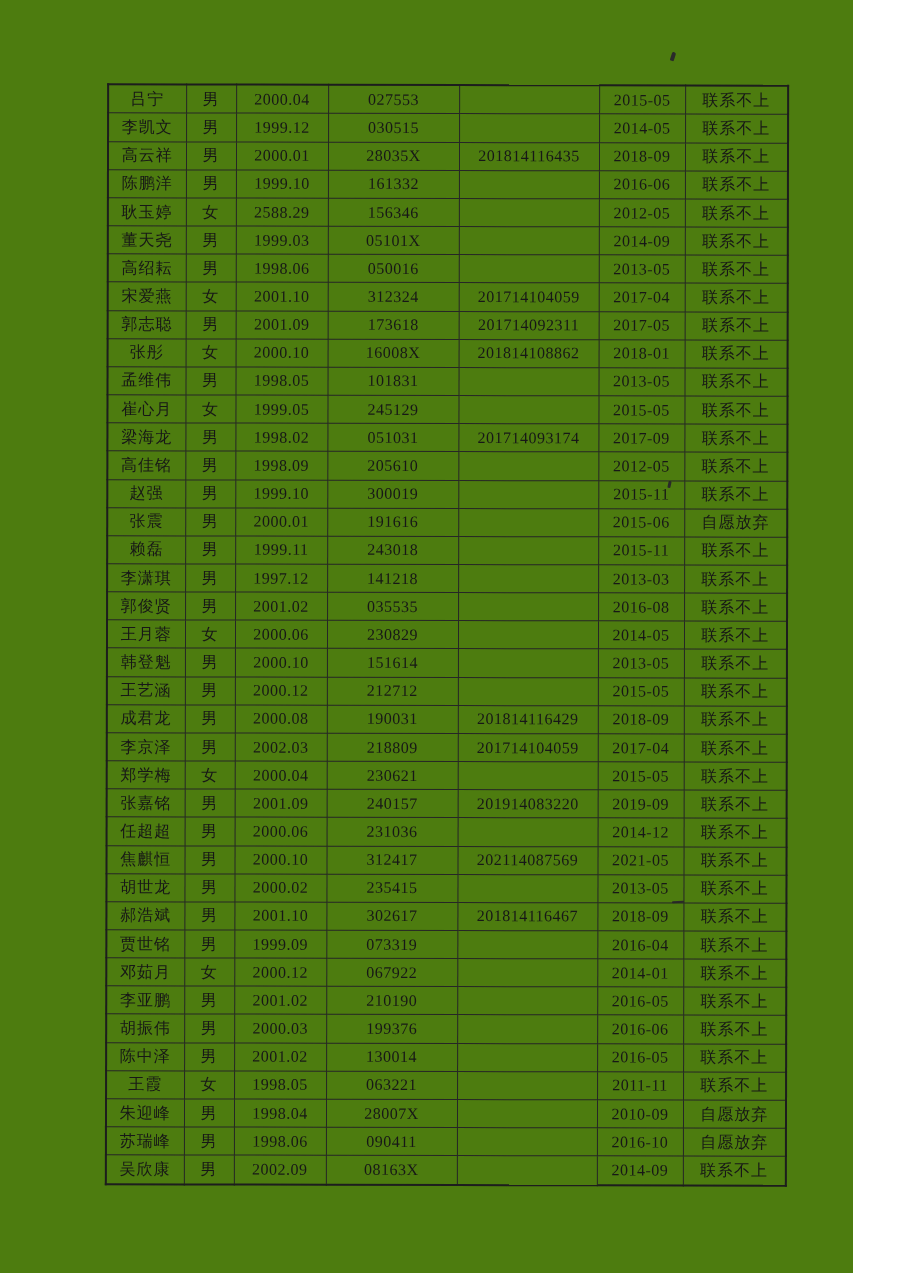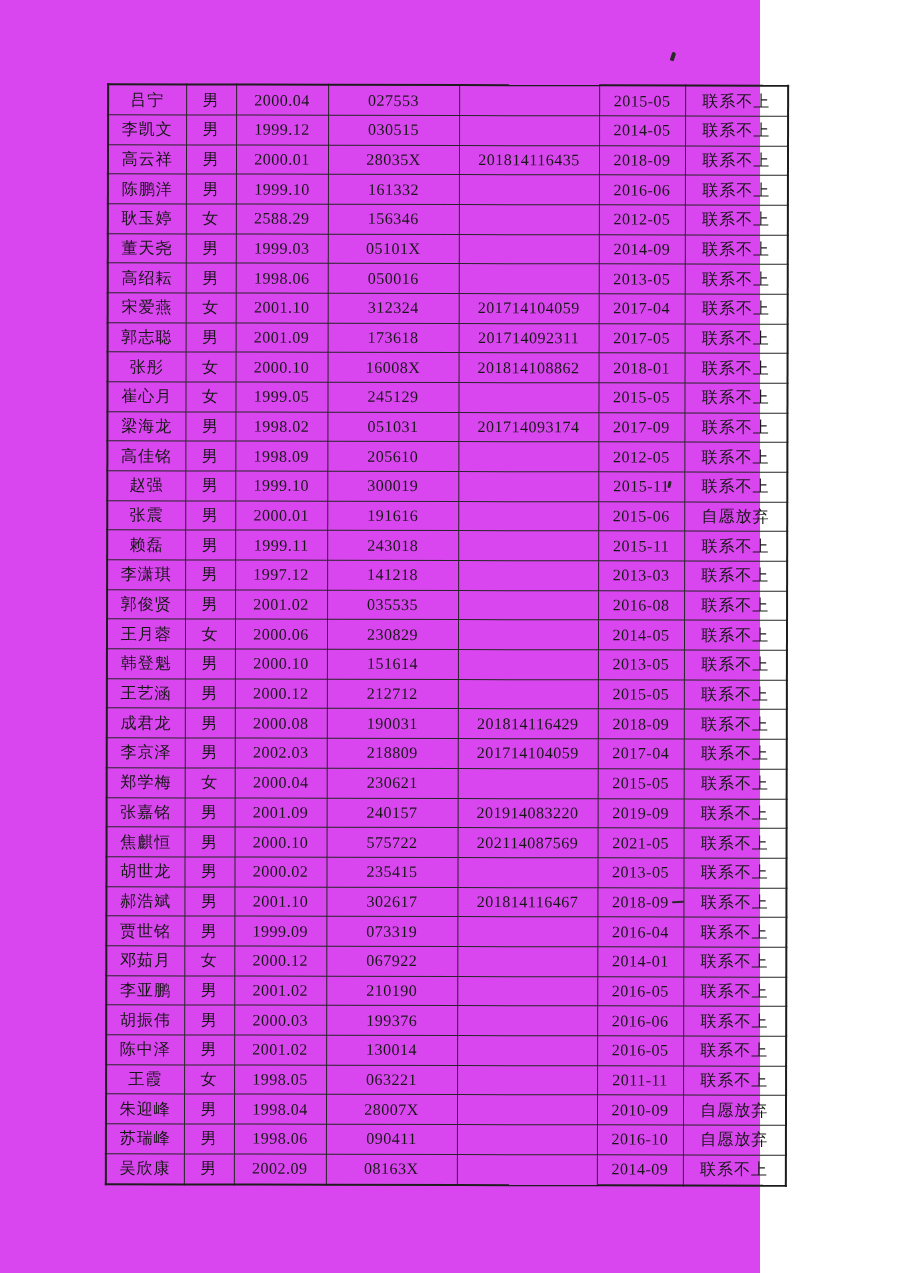--- a/index.html
+++ b/index.html
@@ -6,23 +6,23 @@
     margin: 0;
     padding: 0;
     width: 900px;
     height: 1273px;
     background: #ffffff;
     overflow: hidden;
   }
   .page {
     position: absolute;
     inset: 0;
-    width: 760px;
+    width: 853px;
     height: 1273px;
-    background: #d946ef;
+    background: #4d7c0f;
     font-family: "Liberation Serif", "DejaVu Serif", serif;
     color: #191919;
   }
   .doc-table-wrap {
     position: absolute;
     left: 106px;
     top: 84px;
     width: 680px;
     height: 1102px;
     transform: rotate(0.12deg);
@@ -191,20 +191,29 @@
           <tr>
             <td class="col-name">张彤</td>
             <td class="col-gender">女</td>
             <td class="col-birth_date">2000.10</td>
             <td class="col-id_code">16008X</td>
             <td class="col-candidate_no">201814108862</td>
             <td class="col-record_date">2018-01</td>
             <td class="col-status">联系不上</td>
           </tr>
           <tr>
+            <td class="col-name">孟维伟</td>
+            <td class="col-gender">男</td>
+            <td class="col-birth_date">1998.05</td>
+            <td class="col-id_code">101831</td>
+            <td class="col-candidate_no"></td>
+            <td class="col-record_date">2013-05</td>
+            <td class="col-status">联系不上</td>
+          </tr>
+          <tr>
             <td class="col-name">崔心月</td>
             <td class="col-gender">女</td>
             <td class="col-birth_date">1999.05</td>
             <td class="col-id_code">245129</td>
             <td class="col-candidate_no"></td>
             <td class="col-record_date">2015-05</td>
             <td class="col-status">联系不上</td>
           </tr>
           <tr>
             <td class="col-name">梁海龙</td>
@@ -326,24 +335,33 @@
           <tr>
             <td class="col-name">张嘉铭</td>
             <td class="col-gender">男</td>
             <td class="col-birth_date">2001.09</td>
             <td class="col-id_code">240157</td>
             <td class="col-candidate_no">201914083220</td>
             <td class="col-record_date">2019-09</td>
             <td class="col-status">联系不上</td>
           </tr>
           <tr>
+            <td class="col-name">任超超</td>
+            <td class="col-gender">男</td>
+            <td class="col-birth_date">2000.06</td>
+            <td class="col-id_code">231036</td>
+            <td class="col-candidate_no"></td>
+            <td class="col-record_date">2014-12</td>
+            <td class="col-status">联系不上</td>
+          </tr>
+          <tr>
             <td class="col-name">焦麒恒</td>
             <td class="col-gender">男</td>
             <td class="col-birth_date">2000.10</td>
-            <td class="col-id_code">575722</td>
+            <td class="col-id_code">312417</td>
             <td class="col-candidate_no">202114087569</td>
             <td class="col-record_date">2021-05</td>
             <td class="col-status">联系不上</td>
           </tr>
           <tr>
             <td class="col-name">胡世龙</td>
             <td class="col-gender">男</td>
             <td class="col-birth_date">2000.02</td>
             <td class="col-id_code">235415</td>
             <td class="col-candidate_no"></td>

